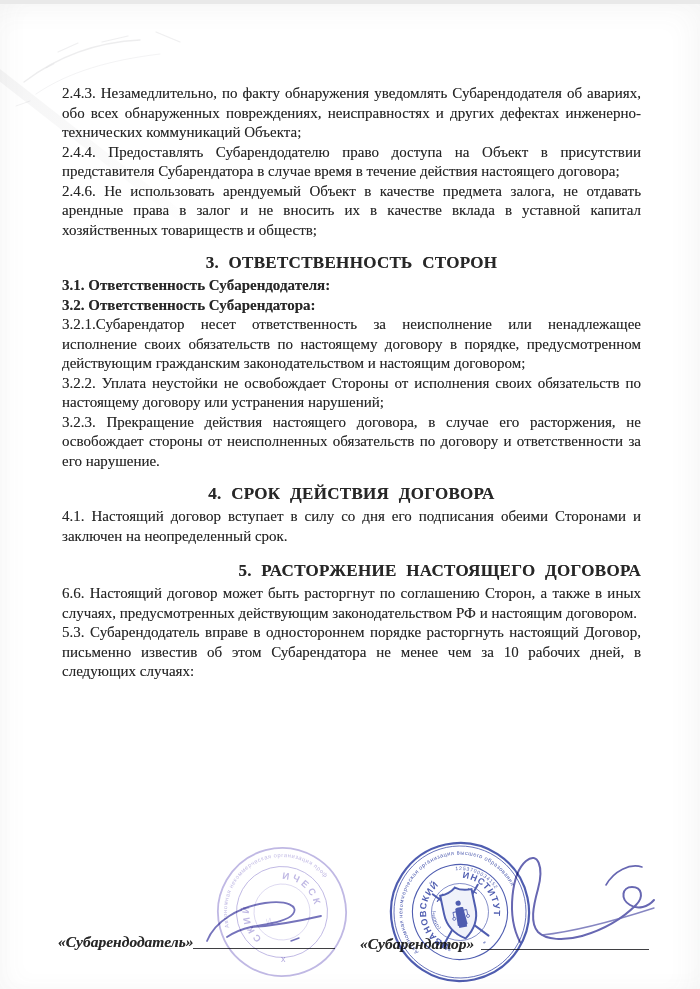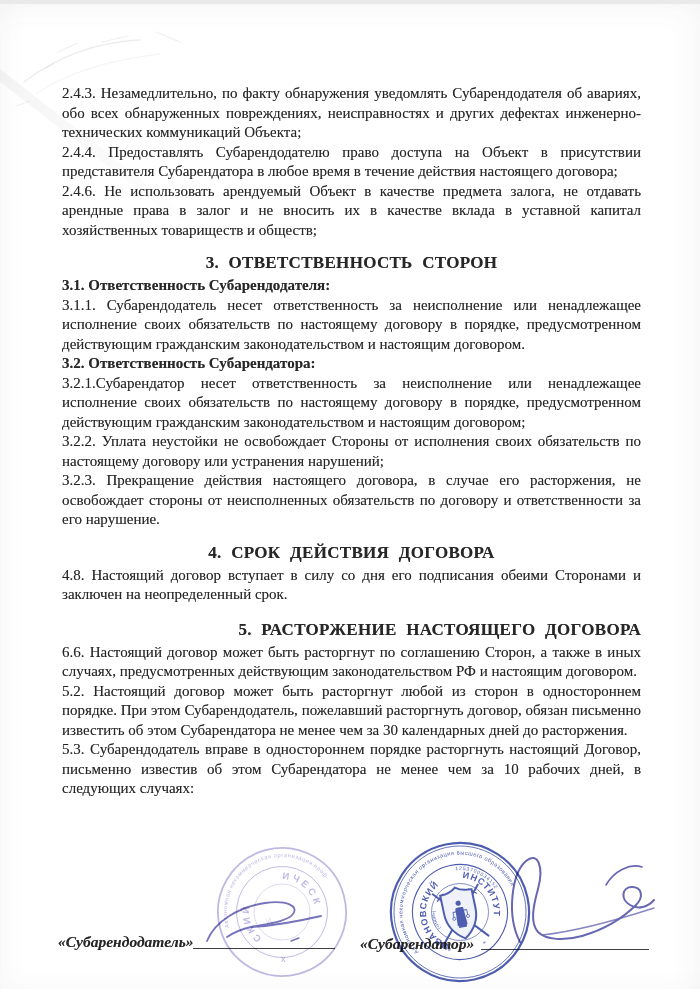--- a/index.html
+++ b/index.html
@@ -40,37 +40,35 @@
       <path d="M18,72 C52,46 92,32 134,30" stroke-width="1.3" opacity="0.16"></path>
       <path d="M30,84 C62,62 104,50 154,44" stroke-width="1" opacity="0.10"></path>
       <path d="M52,42 l20,-9 M96,32 l26,-6 M150,22 l24,10" stroke-width="1.2" opacity="0.14"></path>
       <path d="M10,96 l14,-5 M40,58 l8,-4" stroke-width="1" opacity="0.12"></path>
     </g>
   </svg>
   <div class="streak"></div>
 
   <div class="content">
     <p class="para">2.4.3. Незамедлительно, по факту обнаружения уведомлять Субарендодателя об авариях, обо всех обнаруженных повреждениях, неисправностях и других дефектах инженерно-технических коммуникаций Объекта;</p>
-    <p class="para">2.4.4. Предоставлять Субарендодателю право доступа на Объект в присутствии представителя Субарендатора в любое время в течение действия настоящего договора;</p>
+    <p class="para">2.4.4. Предоставлять Субарендодателю право доступа на Объект в присутствии представителя Субарендатора в случае время в течение действия настоящего договора;</p>
     <p class="para">2.4.6. Не использовать арендуемый Объект в качестве предмета залога, не отдавать арендные права в залог и не вносить их в качестве вклада в уставной капитал хозяйственных товариществ и обществ;</p>
 
     <div class="heading">3. ОТВЕТСТВЕННОСТЬ СТОРОН</div>
     <p class="para bold">3.1. Ответственность Субарендодателя:</p>
-    <p class="para">3.1.1. Субарендодатель несет ответственность за неисполнение или ненадлежащее исполнение своих обязательств по настоящему договору в порядке, предусмотренном действующим гражданским законодательством и настоящим договором.</p>
     <p class="para bold">3.2. Ответственность Субарендатора:</p>
     <p class="para">3.2.1.Субарендатор несет ответственность за неисполнение или ненадлежащее исполнение своих обязательств по настоящему договору в порядке, предусмотренном действующим гражданским законодательством и настоящим договором;</p>
     <p class="para">3.2.2. Уплата неустойки не освобождает Стороны от исполнения своих обязательств по настоящему договору или устранения нарушений;</p>
     <p class="para">3.2.3. Прекращение действия настоящего договора, в случае его расторжения, не освобождает стороны от неисполненных обязательств по договору и ответственности за его нарушение.</p>
 
     <div class="heading">4. СРОК ДЕЙСТВИЯ ДОГОВОРА</div>
-    <p class="para">4.8. Настоящий договор вступает в силу со дня его подписания обеими Сторонами и заключен на неопределенный срок.</p>
+    <p class="para">4.1. Настоящий договор вступает в силу со дня его подписания обеими Сторонами и заключен на неопределенный срок.</p>
 
     <div class="heading h5x">5. РАСТОРЖЕНИЕ НАСТОЯЩЕГО ДОГОВОРА</div>
     <p class="para">6.6. Настоящий договор может быть расторгнут по соглашению Сторон, а также в иных случаях, предусмотренных действующим законодательством РФ и настоящим договором.</p>
-    <p class="para">5.2. Настоящий договор может быть расторгнут любой из сторон в одностороннем порядке. При этом Субарендодатель, пожелавший расторгнуть договор, обязан письменно известить об этом Субарендатора не менее чем за 30 календарных дней до расторжения.</p>
     <p class="para">5.3. Субарендодатель вправе в одностороннем порядке расторгнуть настоящий Договор, письменно известив об этом Субарендатора не менее чем за 10 рабочих дней, в следующих случаях:</p>
   </div>
 
   <span class="sig-label" style="left:58px;top:929px;">«Субарендодатель»</span>
   <span class="sig-line" style="left:193px;top:944px;width:142px;"></span>
   <span class="sig-label" style="left:360px;top:931px;">«Субарендатор»</span>
   <span class="sig-line" style="left:481px;top:945px;width:168px;"></span>
   <span class="stray-mark" style="left:281px;top:950px;">х</span>
 
   <svg class="stamp" style="left:212px;top:838px;opacity:.55;" width="140" height="140" viewBox="0 0 140 140">

